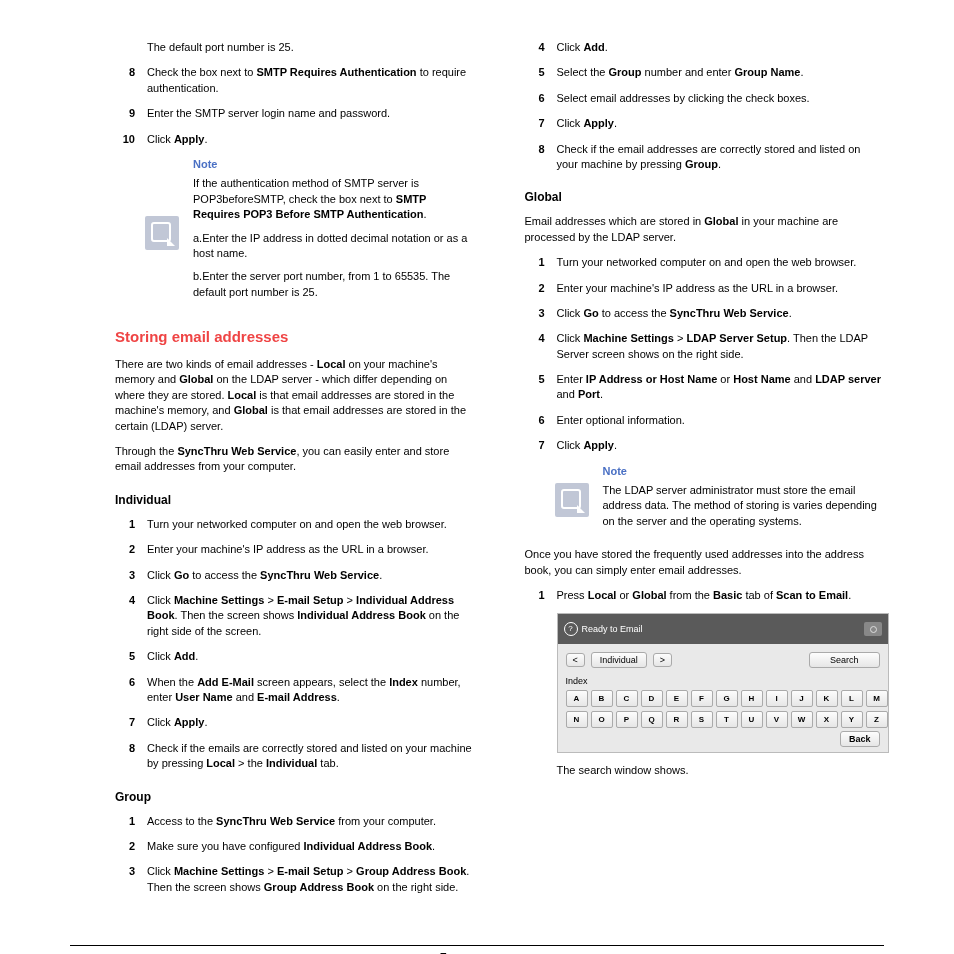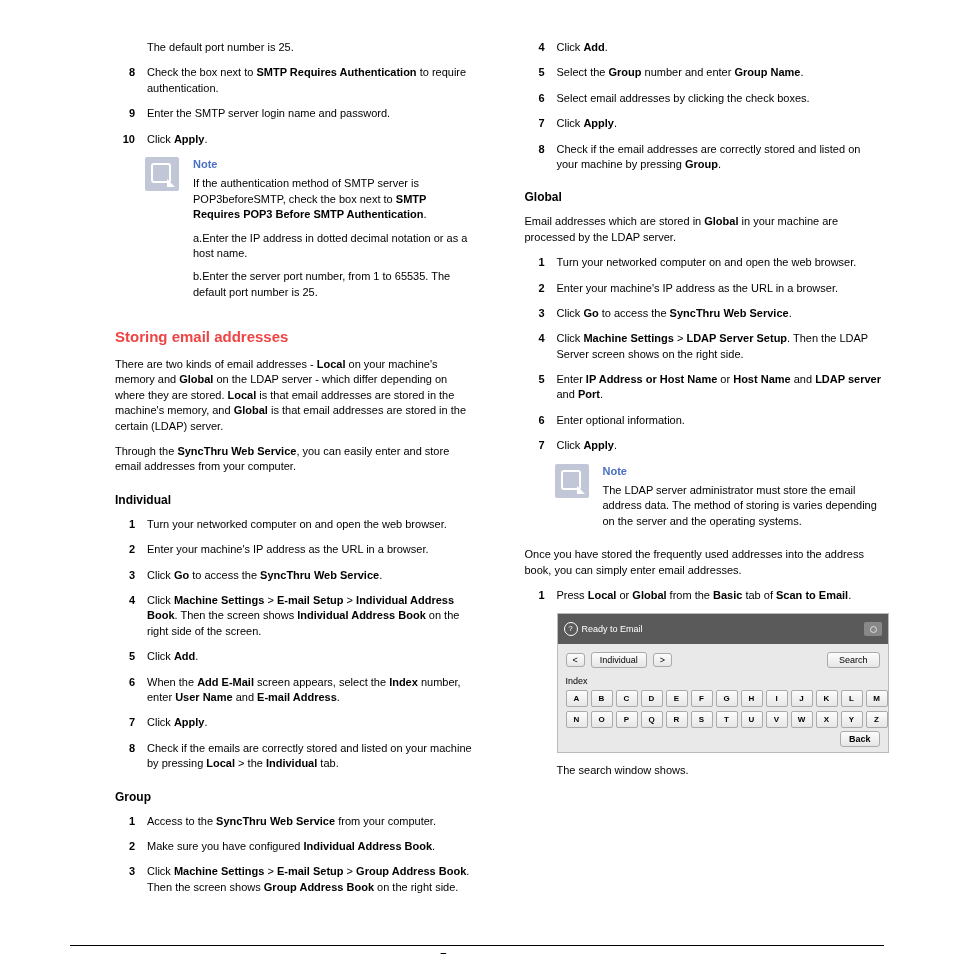--- a/index.html
+++ b/index.html
@@ -43,21 +43,21 @@
     font-size: 15px;
     margin: 20px 0 12px 0;
   }
   .h3 {
     font-weight: bold;
     font-size: 12px;
     margin: 18px 0 10px 0;
   }
   .note-block {
     display: flex;
-    align-items: flex-start;
+    align-items: center;
     margin: 10px 0 10px 30px;
     gap: 14px;
   }
   .note-icon {
     width: 34px;
     height: 34px;
     background: #c1c7d6;
     border-radius: 2px;
     flex: 0 0 34px;
     position: relative;
@@ -153,21 +153,21 @@
     margin-bottom: 8px;
   }
   .pill-btn {
     background: linear-gradient(#fdfdfd,#e6e6e6);
     border: 1px solid #aaa;
     border-radius: 3px;
     padding: 2px 8px;
     font-size: 9px;
   }
   .arrow { padding: 1px 6px; }
-  .search-btn { margin-left: auto; padding: 2px 11px;}
+  .search-btn { margin-left: auto; padding: 2px 20px;}
   .idx-label { font-size: 9px;  margin-bottom:4px;}
   .key-grid {
     display: grid;
     grid-template-columns: repeat(13, 22px);
     gap: 3px;
     margin-bottom:4px;
   }
   .key {
     background: linear-gradient(#fdfdfd,#e6e6e6);
     border: 1px solid #aaa;

